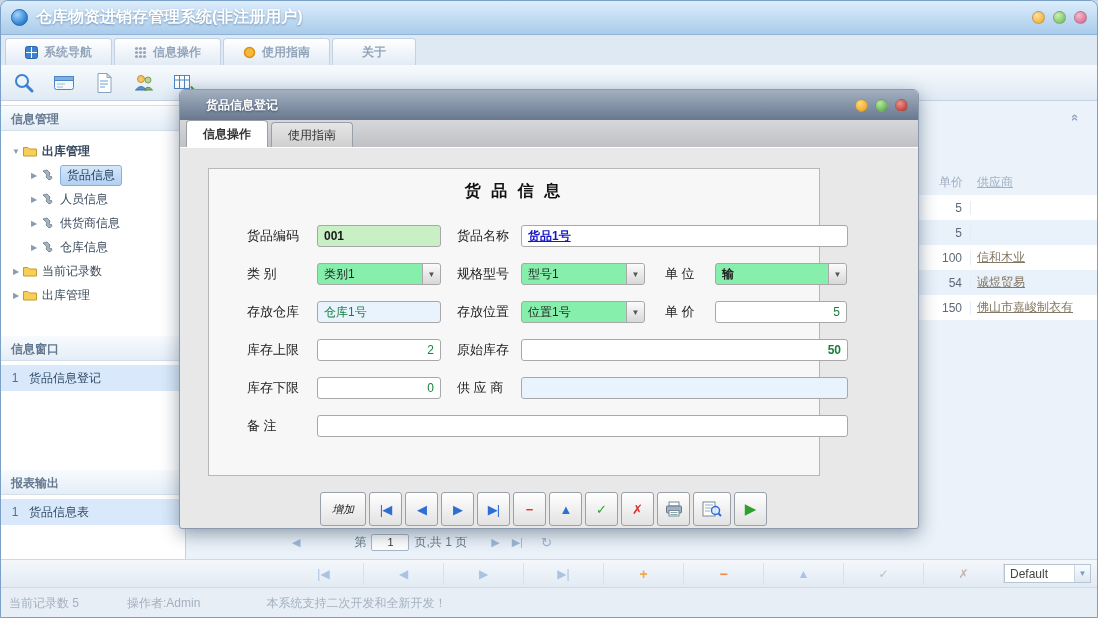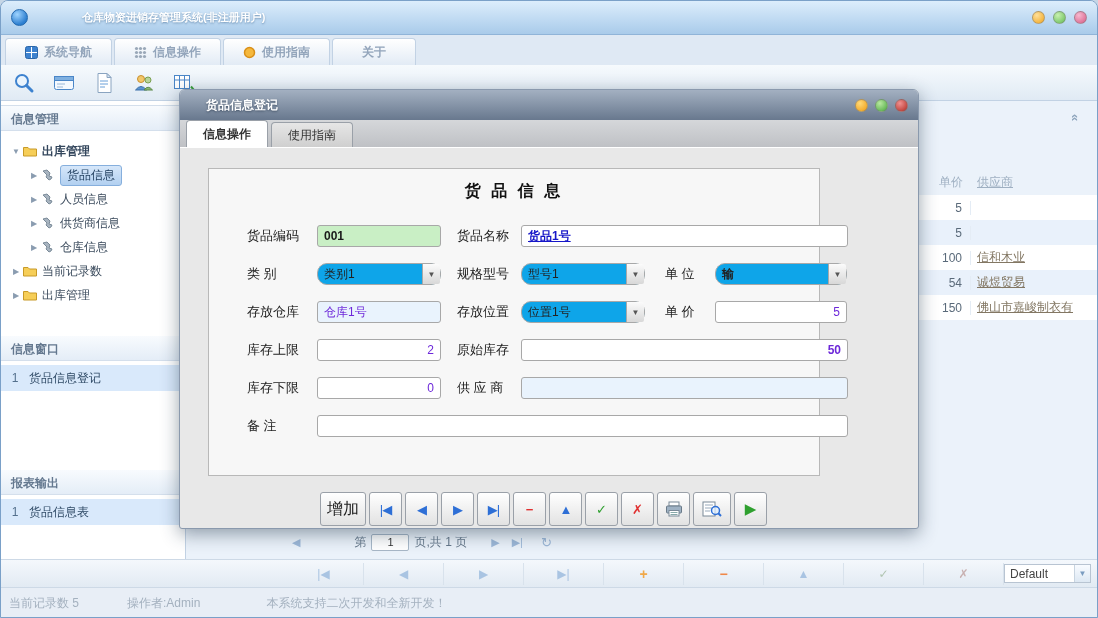--- a/index.html
+++ b/index.html
@@ -3,21 +3,21 @@
 <meta charset="utf-8">
 <style>
   * { box-sizing: border-box; margin: 0; padding: 0; }
   html,body { width:1098px; height:618px; }
   body { font-family: "Liberation Sans", "DejaVu Sans", sans-serif; font-size:12px; background:#c6d6e6; }
   .app { position:relative; width:1098px; height:618px; background:#dce6f1; border:1px solid #7aa0c8; border-radius:8px 8px 0 0; overflow:hidden; }
 
   
   .titlebar { position:absolute; left:0; top:0; width:100%; height:34px; background:linear-gradient(#dcedfc,#a9cbea); border-bottom:1px solid #90b4d8; display:flex; align-items:center; padding:0 10px; }
   .logo { width:17px; height:17px; border-radius:50%; background:radial-gradient(circle at 35% 30%, #9fd4ff, #2d7fd0 70%); border:1px solid #2268ae; margin-right:8px; flex:none; }
-  .titlebar .title { color:#ffffff; font-weight:bold; text-shadow:0 1px 2px rgba(60,100,140,.6); font-size:11px;margin-left:46px; }
+  .titlebar .title { color:#ffffff; font-weight:bold; text-shadow:0 1px 2px rgba(60,100,140,.6); font-size:16px; }
   .win-controls { margin-left:auto; display:flex; gap:8px; }
   .circle { width:13px; height:13px; border-radius:50%; border:1px solid rgba(120,120,120,.5); }
   .c-min { background:radial-gradient(circle at 35% 30%, #ffe09a, #f0a51e); }
   .c-max { background:radial-gradient(circle at 35% 30%, #c8f0b0, #63bb54); }
   .c-close { background:radial-gradient(circle at 35% 30%, #f7b8cf, #d65b85); }
 
   
   .menubar { position:absolute; left:0; top:34px; width:100%; height:30px; background:#dfe9f4; display:flex; align-items:flex-end; padding-left:4px; }
   .menu-tab { height:27px; min-width:84px; display:flex; align-items:center; justify-content:center; gap:6px; background:linear-gradient(#ffffff,#e2ebf5); border:1px solid #c2d2e4; border-bottom:none; border-radius:4px 4px 0 0; margin-right:2px; color:#93a5bb; font-weight:bold; padding:0 19px; cursor:pointer; }
   .menu-tab .mi { width:13px; height:13px; flex:none; }
@@ -90,32 +90,32 @@
   .dlg-controls { margin-left:auto; display:flex; gap:7px; }
   .d-min { background:radial-gradient(circle at 35% 30%, #ffd978, #ef9c12); }
   .d-max { background:radial-gradient(circle at 35% 30%, #b8e8a0, #4aa83e); }
   .d-close { background:radial-gradient(circle at 35% 30%, #f09090, #b22b22); }
   .dlg-tabstrip { height:28px; background:linear-gradient(#d5d7da,#bfc1c5); display:flex; align-items:flex-end; padding-left:6px; border-bottom:1px solid #ffffff; }
   .dlg-tab { height:25px; padding:0 16px; display:flex; align-items:center; border:1px solid #9aa0a8; border-bottom:none; border-radius:4px 4px 0 0; margin-right:3px; color:#333; background:linear-gradient(#e6e6e6,#cfcfcf); cursor:pointer; }
   .dlg-tab.active { background:#ffffff; font-weight:bold; height:27px; }
   .form-panel { position:absolute; left:28px; top:78px; width:612px; height:308px; background:#f7f7f7; border:1px solid #b8b8b8; }
   .form-title { position:absolute; left:0; top:12px; width:100%; text-align:center; font-size:16px; font-weight:bold; color:#111; letter-spacing:3px; }
   .f-label { position:absolute; color:#222; font-size:13px; height:22px; line-height:22px; }
-  .f-input { position:absolute; height:22px; border:1px solid #a8a8a8; border-radius:3px; background:#ffffff; font-size:12px; padding:0 6px; color:#6d28d9; font-family:"Liberation Sans","DejaVu Sans",sans-serif; }
+  .f-input { position:absolute; height:22px; border:1px solid #a8a8a8; border-radius:3px; background:#ffffff; font-size:12px; padding:0 6px; color:#15803d; font-family:"Liberation Sans","DejaVu Sans",sans-serif; }
   .f-input.num { text-align:right; }
   .f-input.green { background:#c9efc5; font-weight:bold; color:#1a1a1a; }
   .f-input.blue-bold { font-weight:bold; color:#1616c8;text-decoration:underline; }
   .f-input.bold-num { font-weight:bold; text-align:right; }
   .f-input.lightblue { background:#e9f3fd; }
-  .combo { position:absolute; height:22px; border:1px solid #a8a8a8; border-radius:10px; background:#0ea5e9; display:flex; cursor:pointer; }
+  .combo { position:absolute; height:22px; border:1px solid #a8a8a8; border-radius:3px; background:#86efac; display:flex; cursor:pointer; }
   .combo .cb-text { flex:1; padding:0 6px; line-height:20px; color:#222; overflow:hidden; white-space:nowrap; }
   .combo .cb-btn { width:18px; border-left:1px solid #a8a8a8; background:linear-gradient(#fbfbfb,#d8d8d8); display:flex; align-items:center; justify-content:center; color:#555; font-size:8px; border-radius:0 2px 2px 0; }
   .dlg-buttons { position:absolute; left:140px; top:402px; display:flex; gap:3px; align-items:center; }
   .nbtn { height:34px; min-width:33px; border:1px solid #9aa0a8; border-radius:3px; background:linear-gradient(#ffffff,#e2e2e2); display:flex; align-items:center; justify-content:center; font-size:13px; cursor:pointer; font-family:"Liberation Sans","DejaVu Sans",sans-serif; }
-  .nbtn.add { min-width:46px; font-size:16px; color:#222; }
+  .nbtn.add { min-width:46px; font-size:11px; color:#222;font-style:italic; }
   .ic-blue { color:#2e6fd6; letter-spacing:-1px; }
   .ic-red { color:#e03030; font-weight:bold; }
   .ic-green { color:#2fa02f; font-weight:bold; }
   .ic-play { color:#2fa02f; font-size:15px; }
   svg { display:block; }
 </style>
 </head>
 <body>
 
 <div class="app">

